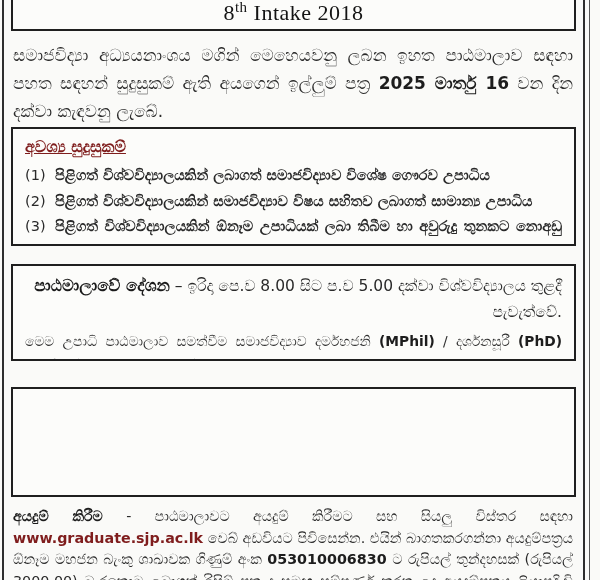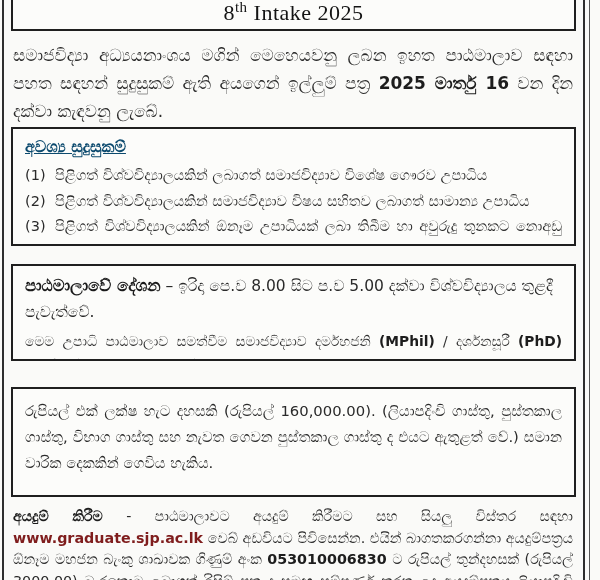--- a/index.html
+++ b/index.html
@@ -28,28 +28,28 @@
   .title-text sup{font-size:15px;vertical-align:super;line-height:0;}
 
   .intro{
     position:absolute;left:13px;width:560px;top:41px;height:84px;overflow:hidden;
     font-size:17px;line-height:28px;text-align:justify;color:#2a2a2a;
   }
 
   .qual-box{top:127px;height:119px;padding:6px 12px 4px 12px;overflow:hidden;}
   .section-heading{
     font-size:16px;font-weight:bold;text-decoration:underline;
-    color:#0c4a6e;margin:2px 0 7px 0;
+    color:#7f1d1d;margin:2px 0 7px 0;
   }
   .qrow{display:flex;font-size:14.5px;line-height:25.5px;color:#2a2a2a;}
   .qnum{width:30px;flex:0 0 30px;}
-  .qtext{flex:1;text-align:justify;}
+  .qtext{flex:1;text-align:justify;font-weight:bold;}
 
   .lect-box{top:264px;height:97px;padding:7px 12px 4px 12px;overflow:hidden;}
-  .lect-line{font-size:15.5px;line-height:26px;text-align:left;color:#2a2a2a;}
+  .lect-line{font-size:15.5px;line-height:26px;text-align:right;color:#2a2a2a;}
   .lect-label{font-weight:bold;font-size:16.5px;color:#1a1a1a;}
   .lect-note{font-size:13.8px;line-height:24px;text-align:justify;margin-top:4px;color:#2e2e2e;}
   .b{font-weight:bold;color:#1d1d1d;}
 
   .fee-box{top:387px;height:110px;padding:9px 12px 4px 12px;overflow:hidden;}
   .fee-text{font-size:14.8px;line-height:26px;text-align:justify;color:#2a2a2a;}
 
   .apply{
     position:absolute;left:13px;width:560px;top:506px;height:74px;overflow:hidden;
     font-size:14.3px;line-height:21.5px;text-align:justify;color:#2a2a2a;
@@ -57,21 +57,21 @@
   .apply .url{font-weight:bold;color:#7f1d1d;}
 </style>
 </head>
 <body>
 
 <div class="edge edge-left"></div>
 <div class="edge edge-right-inner"></div>
 <div class="edge edge-right-outer"></div>
 
 <div class="box title-box">
-  <div class="title-text"><span>8</span><sup>th</sup><span> Intake 2025</span></div>
+  <div class="title-text"><span>8</span><sup>th</sup><span> Intake 2018</span></div>
 </div>
 
 <div class="intro"><span>සමාජවිද්‍යා අධ්‍යයනාංශය මගින් මෙහෙයවනු ලබන ඉහත පාඨමාලාව සඳහා පහත සඳහන් සුදුසුකම් ඇති අයගෙන් ඉල්ලුම් පත්‍ර </span><span class="b">2025 මාර්තු 16</span><span> වන දින දක්වා කැඳවනු ලැබේ.</span></div>
 
 <div class="box qual-box">
   <div class="section-heading">අවශ්‍ය සුදුසුකම්</div>
   <div class="qrow">
     <span class="qnum">(1)</span>
     <span class="qtext">පිළිගත් විශ්වවිද්‍යාලයකින් ලබාගත් සමාජවිද්‍යාව විශේෂ ගෞරව උපාධිය</span>
   </div>
@@ -84,16 +84,15 @@
     <span class="qtext">පිළිගත් විශ්වවිද්‍යාලයකින් ඕනෑම උපාධියක් ලබා තිබීම හා අවුරුදු තුනකට නොඅඩු අදාළ රැකියා ක්ෂේත්‍රයක පළපුරුද්ද හෝ පර්යේෂණ සුදුසුකම්වලින් සමන්විත වීම</span>
   </div>
 </div>
 
 <div class="box lect-box">
   <div class="lect-line"><span class="lect-label">පාඨමාලාවේ දේශන</span><span> – </span><span>ඉරිදා පෙ.ව 8.00 සිට ප.ව 5.00 දක්වා විශ්වවිද්‍යාලය තුළදී පැවැත්වේ.</span></div>
   <div class="lect-note"><span>මෙම උපාධි පාඨමාලාව සමත්වීම සමාජවිද්‍යාව දර්මහජනි </span><span class="b">(MPhil)</span><span> / දර්ශනසූරී </span><span class="b">(PhD)</span><span> උපාධි දක්වා යාමට සුදුසුකමක් වනු ඇත.</span></div>
 </div>
 
 <div class="box fee-box">
-  <div class="fee-text">රුපියල් එක් ලක්ෂ හැට දහසකි (රුපියල් 160,000.00). (ලියාපදිංචි ගාස්තු, පුස්තකාල ගාස්තු, විභාග ගාස්තු සහ නැවත ගෙවන පුස්තකාල ගාස්තු ද එයට ඇතුළත් වේ.) සමාන වාරික දෙකකින් ගෙවිය හැකිය.</div>
 </div>
 
 <div class="apply"><span class="b">අයදුම් කිරීම</span><span> - </span><span>පාඨමාලාවට අයදුම් කිරීමට සහ සියලු විස්තර සඳහා </span><span class="url">www.graduate.sjp.ac.lk</span><span> වෙබ් අඩවියට පිවිසෙන්න. එයින් බාගතකරගන්නා අයදුම්පත්‍රය ඕනෑම මහජන බැංකු ශාඛාවක ගිණුම් අංක </span><span class="b">053010006830</span><span> ට රුපියල් තුන්දහසක් (රුපියල් 3000.00) බැරකොට ලබාගත් රිසිට් පත ද සමඟ සම්පූර්ණ කරන ලද අයදුම්පත්‍රය ලියාපදිංචි තැපෑලෙන් එවිය යුතු වේ.</span></div>
 
 </body></html>

